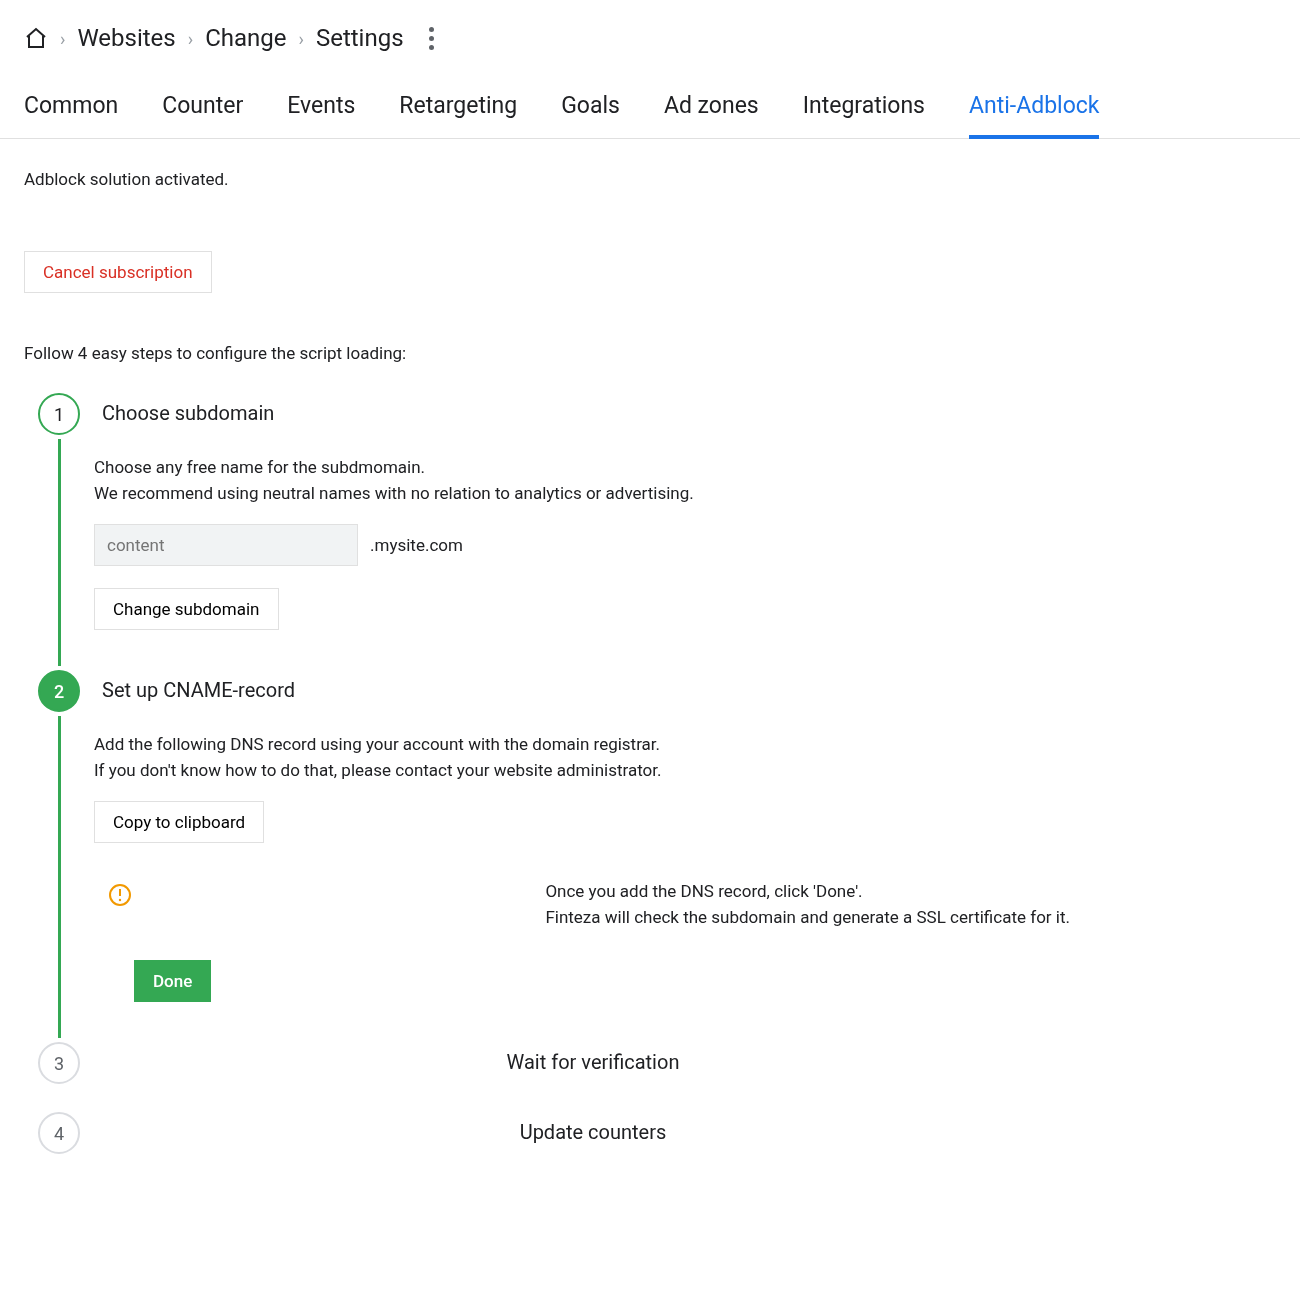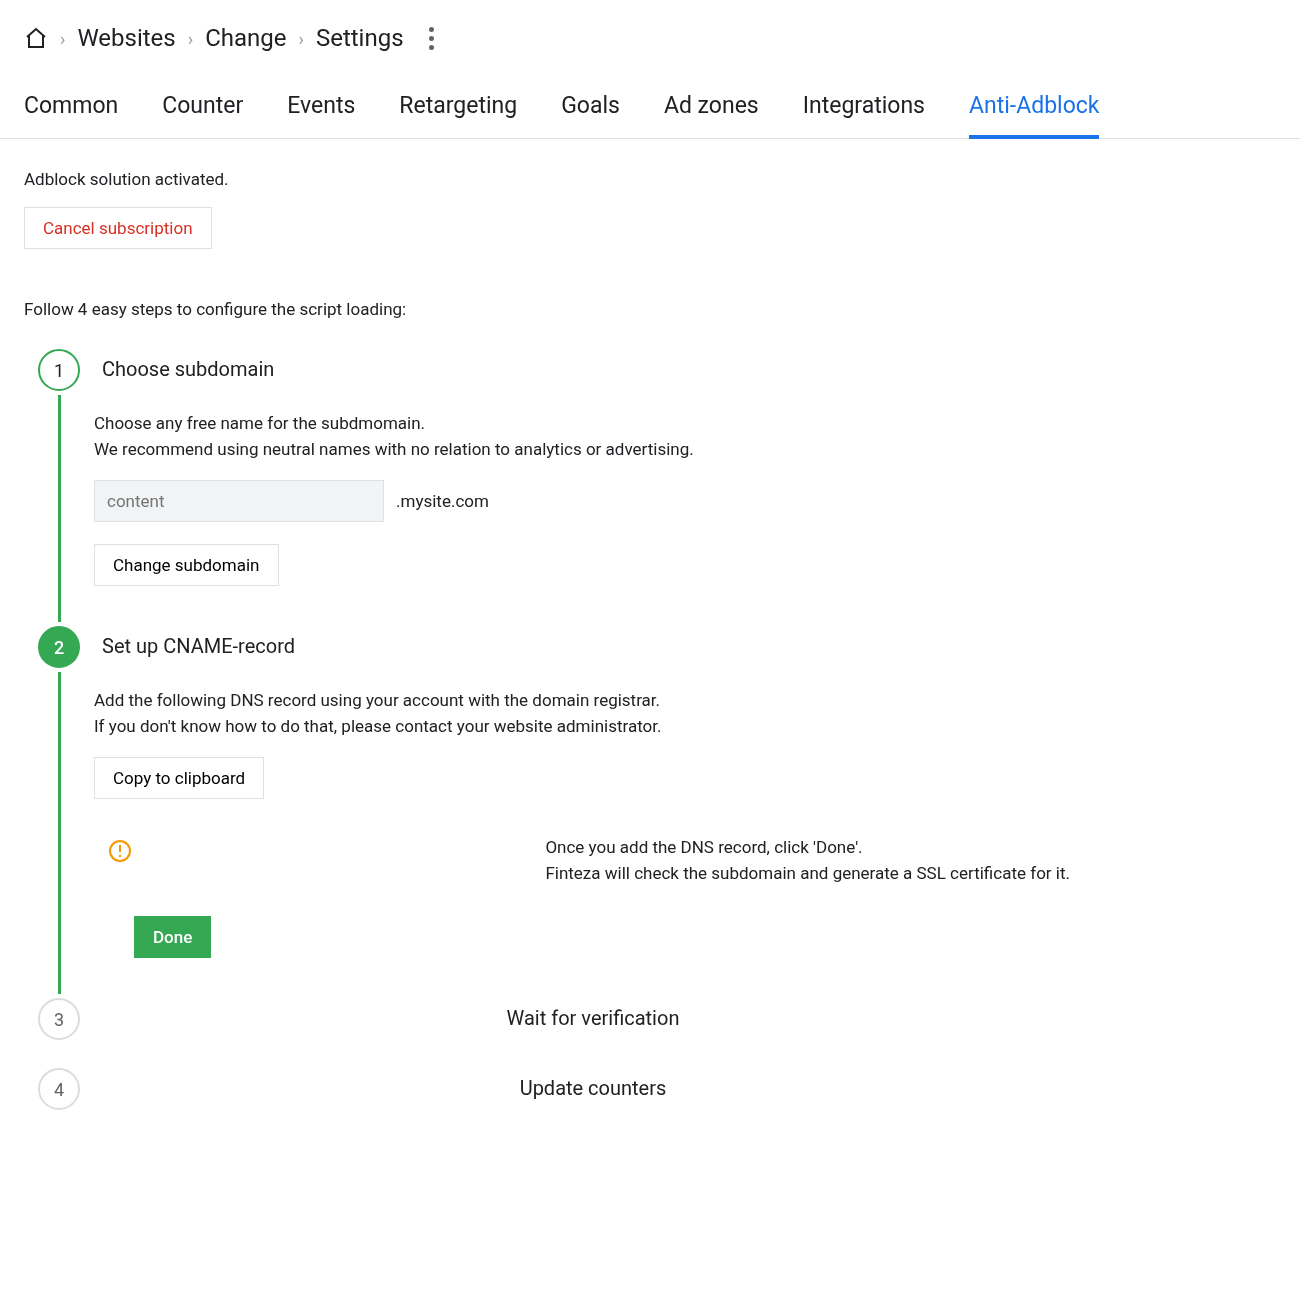--- a/index.html
+++ b/index.html
@@ -73,21 +73,21 @@
   .status-line { font-size: 17px; margin-bottom: 18px; }
   .btn {
     display: inline-block;
     border: 1px solid #e0e0e0;
     background: #fff;
     font-size: 17px;
     padding: 10px 18px;
     cursor: pointer;
     font-family: inherit;
   }
-  .btn.danger { color: #d93025; }
+  .btn.danger { color: #d93025; margin-top: 44px; }
   .btn.primary {
     background: #34a853;
     border-color: #34a853;
     color: #fff;
     font-weight: 500;
     margin-left: 40px;
   }
   .intro { font-size: 17px; margin: 50px 0 30px 0; }
 
   
@@ -130,21 +130,21 @@
   .step.compact .step-body { padding-bottom: 28px; }
   .step-title {
     font-size: 20px;
     margin: 8px 0 30px 8px;
   }
   .step.compact .step-title { margin-bottom: 0; text-align: center; }
   .step-desc { font-size: 17px; line-height: 1.5; margin-bottom: 18px; }
 
   .sub-row { display: flex; align-items: center; gap: 12px; margin-bottom: 22px; }
   .sub-input {
-    width: 290px;
+    width: 264px;
     border: 1px solid #e0e0e0;
     background: #f1f3f4;
     color: #9aa0a6;
     font-size: 17px;
     padding: 10px 12px;
     font-family: inherit;
   }
   .domain-suffix { font-size: 17px; }
 
   .cname-row { display: flex; align-items: stretch; gap: 16px; margin-bottom: 30px; }

